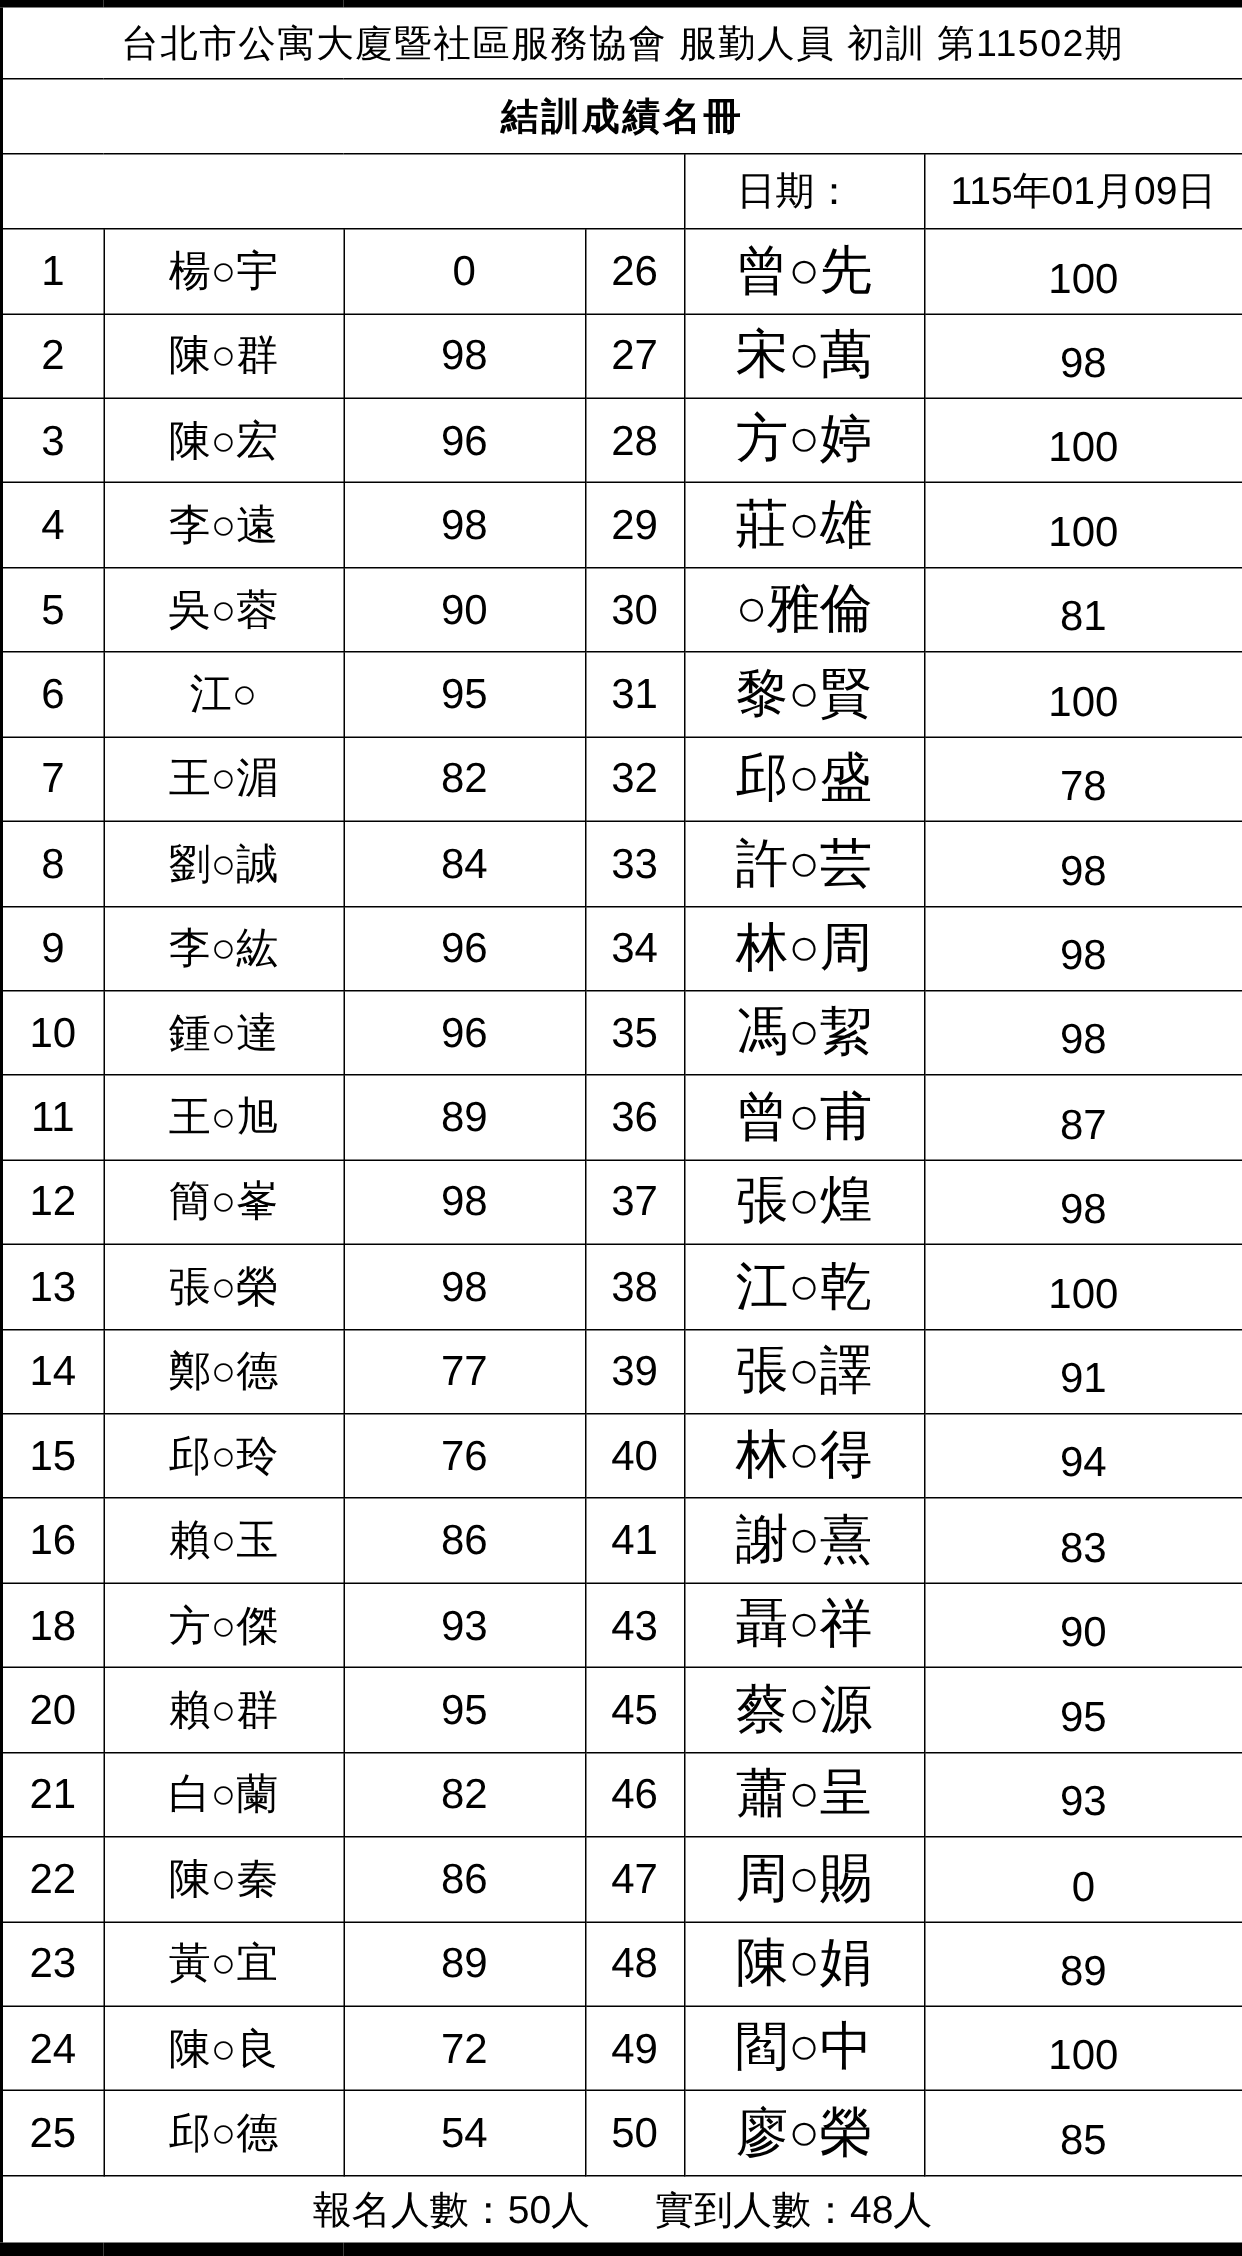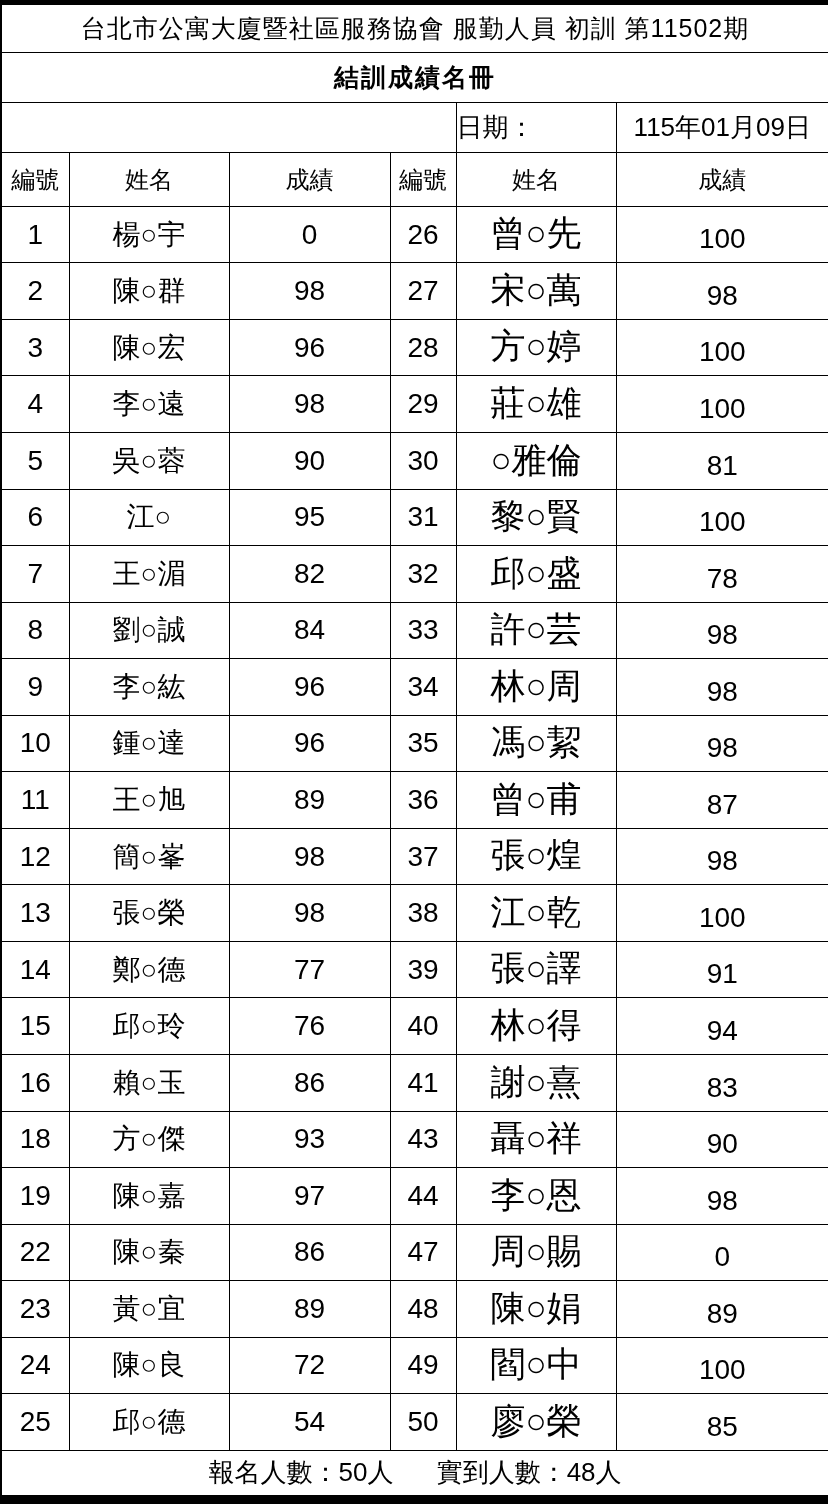--- a/index.html
+++ b/index.html
@@ -44,21 +44,21 @@
     height: 46px;
     font-size: 25px;
     font-weight: bold;
     letter-spacing: 2px;
   }
   .row-date td {
     height: 46px;
     font-size: 26px;
   }
   .row-date td.date-label {
-    text-align: left;
+    text-align: center;
     padding-right: 12px;
   }
   .row-header td {
     height: 49px;
     font-size: 24px;
   }
   tbody#roster-body td {
     font-size: 28px;
   }
   tbody#roster-body td.r-name {
@@ -97,28 +97,20 @@
         <td colspan="6">台北市公寓大廈暨社區服務協會 服勤人員 初訓 第11502期</td>
       </tr>
       <tr class="row-subtitle">
         <td colspan="6">結訓成績名冊</td>
       </tr>
       <tr class="row-date">
         <td colspan="4"></td>
         <td class="date-label">日期：</td>
         <td>115年01月09日</td>
       </tr>
-      <tr class="row-header">
-        <td>編號</td>
-        <td>姓名</td>
-        <td>成績</td>
-        <td>編號</td>
-        <td>姓名</td>
-        <td>成績</td>
-      </tr>
     </tbody>
     <tbody id="roster-body">
         <tr>
           <td class="l-no">1</td>
           <td class="l-name">楊○宇</td>
           <td class="l-score">0</td>
           <td class="r-no">26</td>
           <td class="r-name">曾○先</td>
           <td class="r-score">100</td>
         </tr>
@@ -244,26 +236,34 @@
         </tr>
         <tr>
           <td class="l-no">18</td>
           <td class="l-name">方○傑</td>
           <td class="l-score">93</td>
           <td class="r-no">43</td>
           <td class="r-name">聶○祥</td>
           <td class="r-score">90</td>
         </tr>
         <tr>
-          <td class="l-no">19</td>
-          <td class="l-name">陳○嘉</td>
-          <td class="l-score">97</td>
-          <td class="r-no">44</td>
-          <td class="r-name">李○恩</td>
-          <td class="r-score">98</td>
+          <td class="l-no">20</td>
+          <td class="l-name">賴○群</td>
+          <td class="l-score">95</td>
+          <td class="r-no">45</td>
+          <td class="r-name">蔡○源</td>
+          <td class="r-score">95</td>
+        </tr>
+        <tr>
+          <td class="l-no">21</td>
+          <td class="l-name">白○蘭</td>
+          <td class="l-score">82</td>
+          <td class="r-no">46</td>
+          <td class="r-name">蕭○呈</td>
+          <td class="r-score">93</td>
         </tr>
         <tr>
           <td class="l-no">22</td>
           <td class="l-name">陳○秦</td>
           <td class="l-score">86</td>
           <td class="r-no">47</td>
           <td class="r-name">周○賜</td>
           <td class="r-score">0</td>
         </tr>
         <tr>

